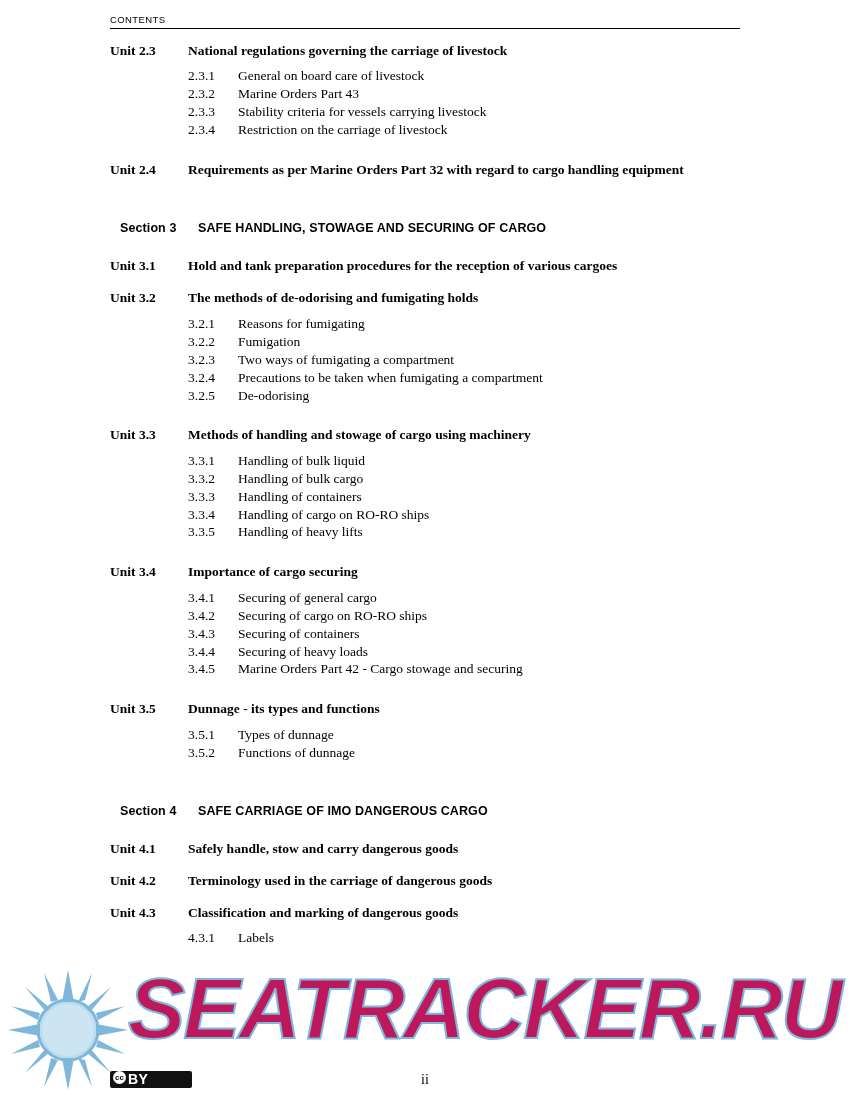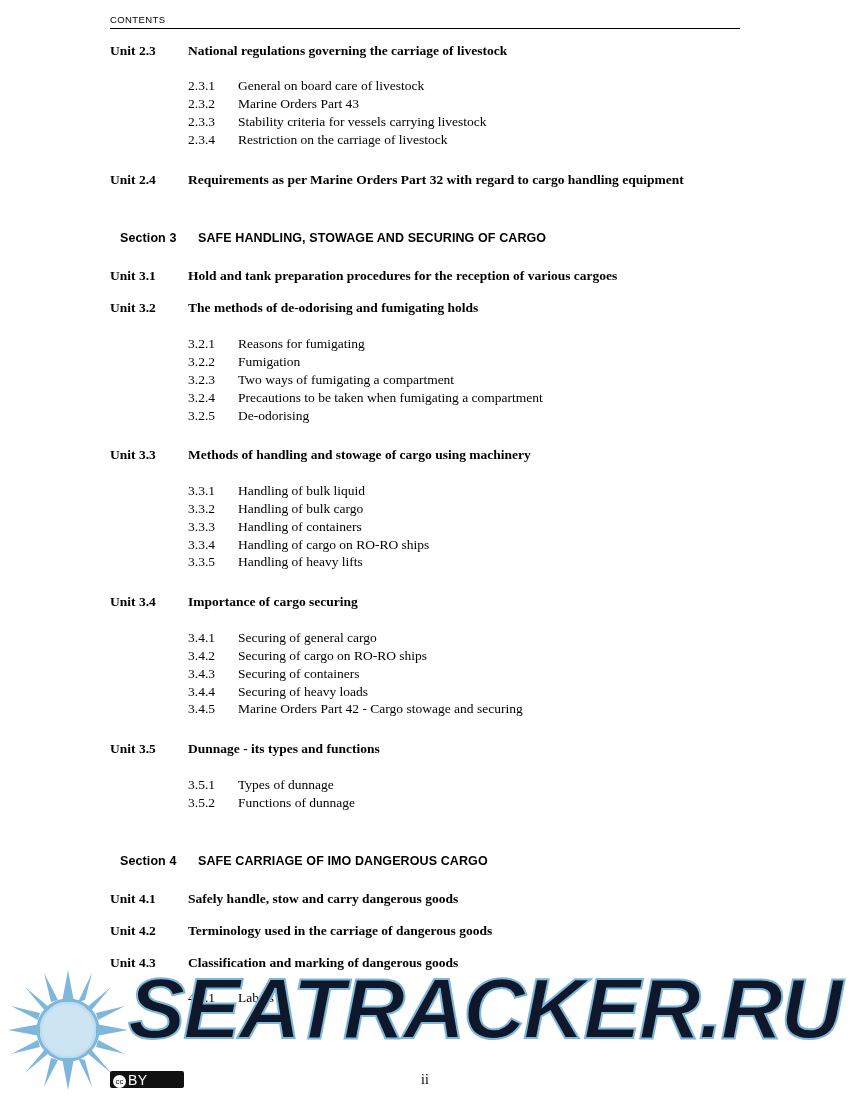--- a/index.html
+++ b/index.html
@@ -64,21 +64,21 @@
   }
   .unit-title {
     font-family: "Liberation Serif", serif;
     font-weight: bold;
     font-size: 13.5px;
     color: #000;
     line-height: 1.35;
     max-width: 500px;
   }
   .sub-list {
-    margin: 17px 0 0 0;
+    margin: 7px 0 0 0;
     padding: 0;
     list-style: none;
   }
   .sub-item {
     display: flex;
     align-items: baseline;
     font-size: 13.5px;
     line-height: 1.33;
     color: #000;
   }
@@ -127,28 +127,29 @@
     width: 850px;
     text-align: center;
     font-family: "Liberation Serif", serif;
     font-size: 14px;
     color: #000;
   }
   .cc-badge {
     position: absolute;
     left: 110px;
     top: 3px;
-    width: 74px;
+    width: 82px;
     height: 17px;
     background: #111;
     border-radius: 2px;
     display: flex;
-    align-items: flex-end;
+    align-items: flex-start;
     padding-left: 3px;
     box-sizing: border-box;
+    font-weight: bold;
   }
   .cc-circle {
     width: 13px;
     height: 13px;
     border-radius: 50%;
     background: #fff;
     color: #111;
     font-family: "Liberation Sans", sans-serif;
     font-size: 8px;
     display: flex;
@@ -174,21 +175,21 @@
   }
   .wm-text {
     position: absolute;
     left: 128px;
     top: 5px;
     font-family: "Liberation Sans", sans-serif;
     font-weight: bold;
     font-style: italic;
     font-size: 86px;
     letter-spacing: -2px;
-    color: #0f172a;
+    color: #be185d;
     -webkit-text-stroke: 2px #7fb7da;
     white-space: nowrap;
     line-height: 1;
   }
   .wm-sun {
     position: absolute;
     left: 6px;
     top: 8px;
     width: 124px;
     height: 124px;

